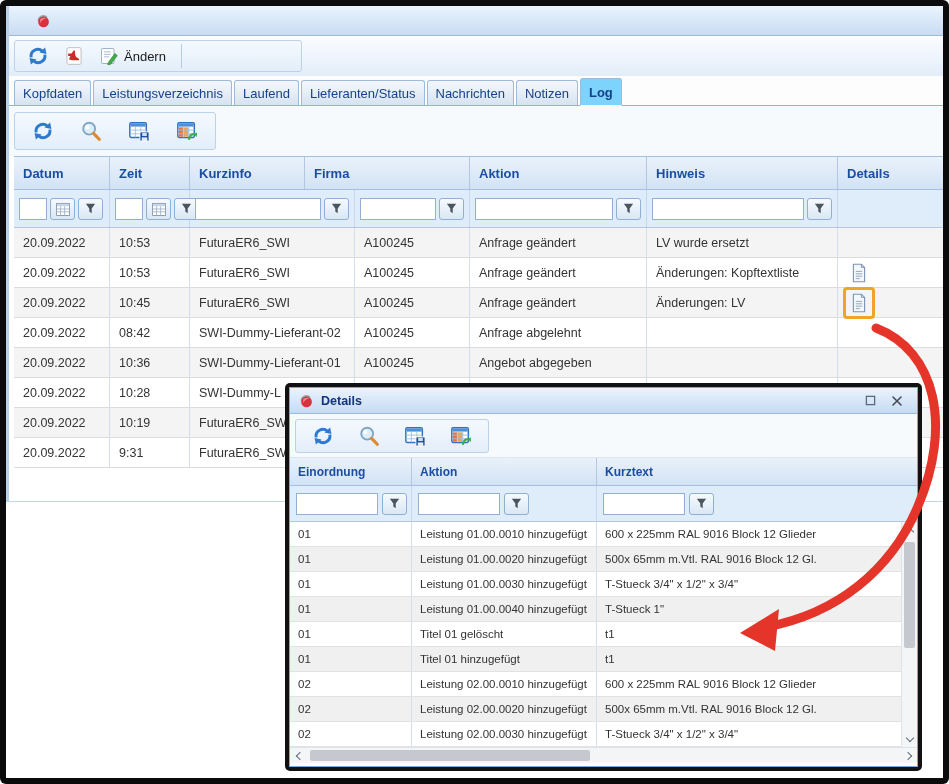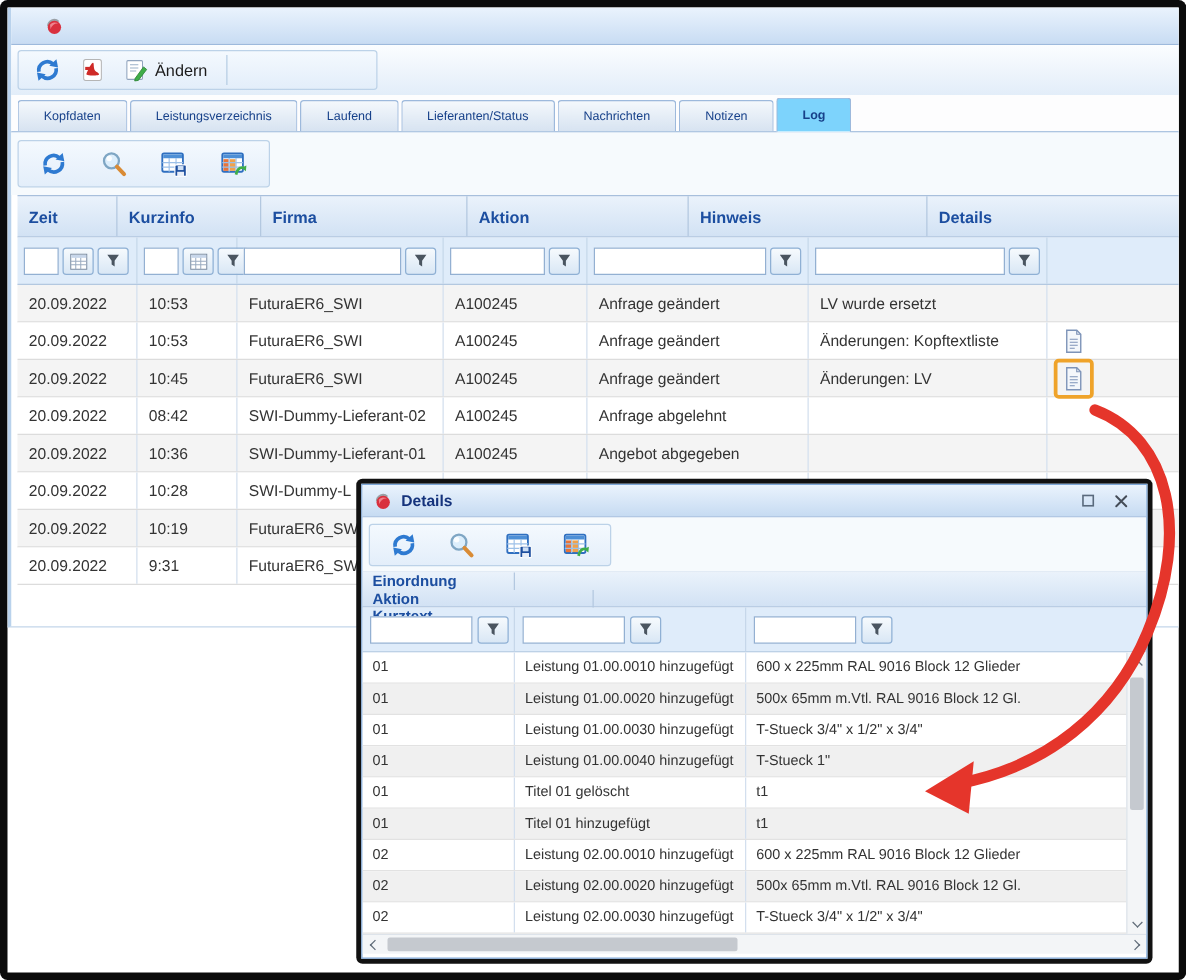--- a/index.html
+++ b/index.html
@@ -20,22 +20,22 @@
   .tool-group{display:flex;align-items:center;height:32px;border:1px solid #bcd2e8;border-radius:3px;
     background:linear-gradient(#f4f9fe,#e3eefa);padding:0 7px;gap:5px;box-sizing:border-box;}
   .toolbar1 .tool-group{width:288px;}
   .tbtn{display:flex;align-items:center;gap:5px;padding:2px 5px;border-radius:3px;cursor:pointer;}
   .tlabel{font-size:13px;color:#1b1b1b;}
   .tsep{width:1px;height:24px;background:#b6cde4;margin:0 5px;}
   .icon{display:inline-flex;align-items:center;justify-content:center;line-height:0;}
 
   .tabbar{position:absolute;left:0;top:70px;right:0;height:30px;display:flex;align-items:flex-end;
     padding-left:5px;border-bottom:1px solid #93b3d7;box-sizing:border-box;background:#fdfdfe;}
-  .tab{height:25px;line-height:25px;padding:0 20px;background:linear-gradient(#f4f8fc,#d7e3f1);
-    border:1px solid #9db9dc;border-bottom:none;border-radius:3px 3px 0 0;font-size:10px;color:#17418a;
+  .tab{height:25px;line-height:25px;padding:0 8px;background:linear-gradient(#f4f8fc,#d7e3f1);
+    border:1px solid #9db9dc;border-bottom:none;border-radius:3px 3px 0 0;font-size:13px;color:#17418a;
     margin-right:2px;cursor:pointer;box-sizing:border-box;white-space:nowrap;}
   .tab.active{background:#7dd3fc;font-weight:bold;height:28px;line-height:28px;margin-bottom:-1px;
     border-bottom:1px solid #fff;position:relative;z-index:2;}
 
   .toolbar2{position:absolute;left:0;top:100px;right:0;height:50px;background:#f6fafd;
     display:flex;align-items:center;padding-left:5px;box-sizing:border-box;}
   .toolbar2 .tool-group{height:38px;padding:0 12px;gap:16px;}
 
   
   .grid-main{position:absolute;left:5px;top:150px;right:0;font-size:12.5px;box-sizing:border-box;}
@@ -67,21 +67,21 @@
   .popup-inner{position:relative;width:100%;height:100%;background:#fff;border:1px solid #7da7d8;
     box-sizing:border-box;overflow:hidden;display:flex;flex-direction:column;}
   .p-titlebar{height:26px;flex:none;background:linear-gradient(#eaf3fd,#c6dbf2);border-bottom:1px solid #9db9dc;
     display:flex;align-items:center;padding:0 10px 0 8px;gap:7px;box-sizing:border-box;}
   .p-title{font-size:12.5px;font-weight:bold;color:#15337c;flex:1;}
   .winbtn{display:flex;align-items:center;justify-content:center;width:20px;height:18px;cursor:pointer;}
   .p-toolbar{height:44px;flex:none;background:#f6fafd;display:flex;align-items:center;
     padding-left:5px;border-bottom:1px solid #dbe6f2;box-sizing:border-box;}
   .p-toolbar .tool-group{height:34px;padding:0 11px;gap:14px;}
   .p-grid{position:relative;font-size:11.5px;flex:none;}
-  .p-head{display:flex;height:28px;background:linear-gradient(#eaf2fb,#d2e2f4);border-bottom:1px solid #a7bfdc;box-sizing:border-box;flex-direction:column;}
+  .p-head{display:flex;height:28px;background:linear-gradient(#eaf2fb,#d2e2f4);border-bottom:1px solid #a7bfdc;box-sizing:border-box;}
   .p-hcell{display:flex;align-items:center;padding-left:8px;font-weight:bold;color:#1c4ea0;
     border-right:1px solid #b3c8e0;box-sizing:border-box;font-size:12px;cursor:pointer;}
   .p-filter{display:flex;height:36px;background:#dfecfa;border-bottom:1px solid #b3c8e0;box-sizing:border-box;}
   .p-fcell{display:flex;align-items:center;gap:4px;padding:0 6px;border-right:1px solid #c6d7ea;box-sizing:border-box;}
   .p-fcell .flt-input{width:82px;flex:none;}
   .p-rows{position:relative;}
   .p-row{display:flex;height:25px;border-bottom:1px solid #e2e2e2;background:#fff;box-sizing:border-box;}
   .p-row.alt{background:#f0f0f0;}
   .p-cell{display:flex;align-items:center;padding-left:8px;border-right:1px solid #d3dfee;
     box-sizing:border-box;color:#333;white-space:nowrap;overflow:hidden;}
@@ -217,20 +217,23 @@
                   <line x1="2" y1="15" x2="20" y2="15" stroke="#9cc0e8"></line>
                   <path d="M14 21.5 C15 16.5, 17.5 15, 20.5 15.5" fill="none" stroke="#3fae49" stroke-width="2.4"></path>
                   <polygon points="23,13.5 22.6,18.6 18.6,15.4" fill="#3fae49"></polygon>
                 </svg>
               </span>
             </div>
           </div>
       </div>
       <div class="grid-main" id="log-grid">
           <div class="g-head">
+            <div class="g-hcell c0">
+              <span>Datum</span>
+            </div>
             <div class="g-hcell c1">
               <span>Zeit</span>
             </div>
             <div class="g-hcell c3">
               <span>Kurzinfo</span>
             </div>
             <div class="g-hcell c2">
               <span>Firma</span>
             </div>
             <div class="g-hcell c4">

